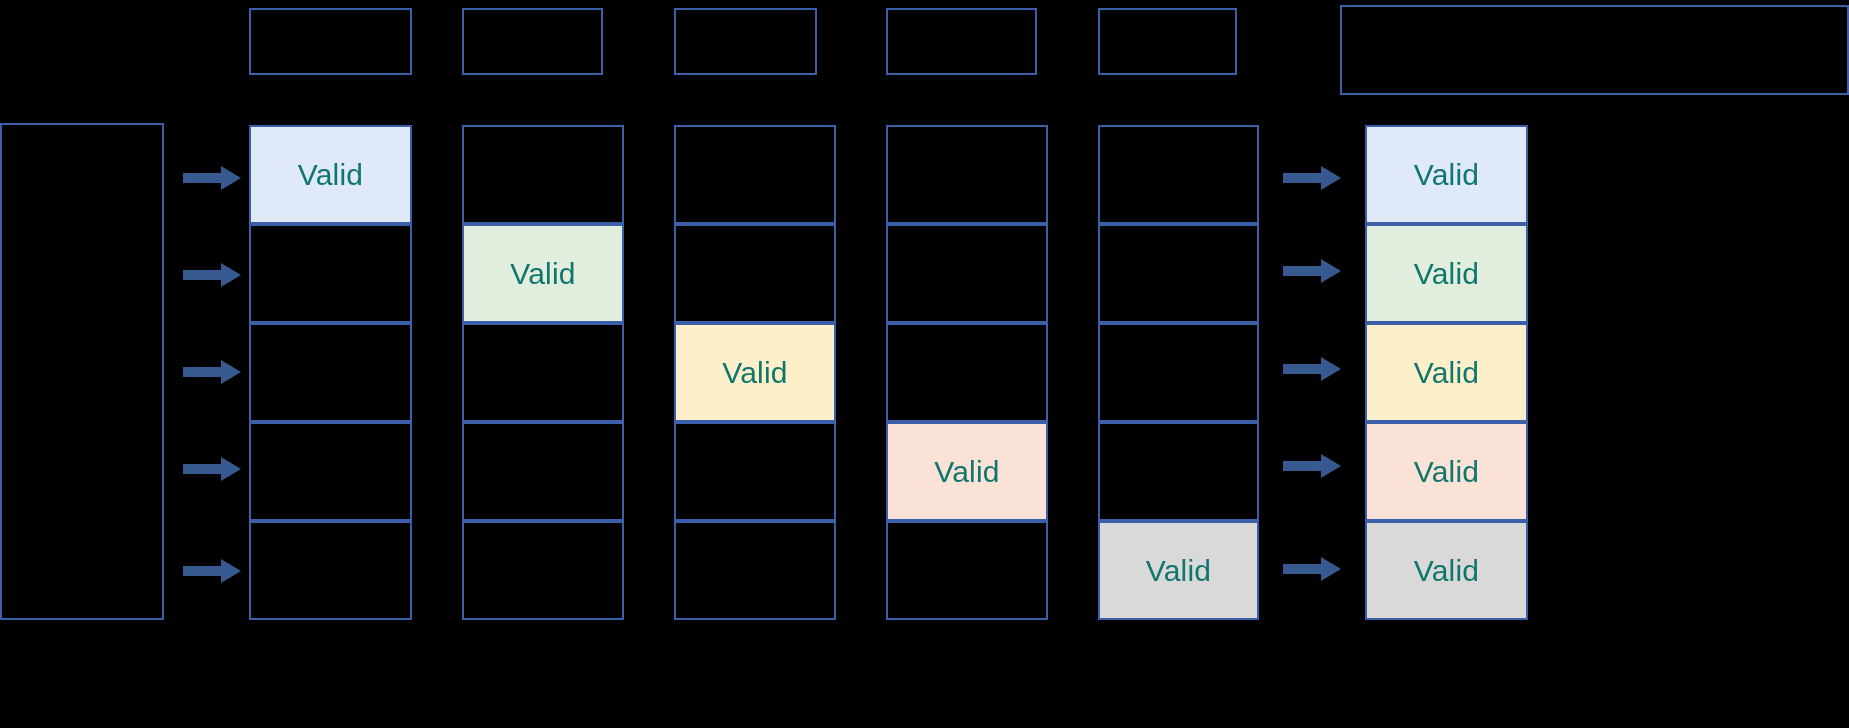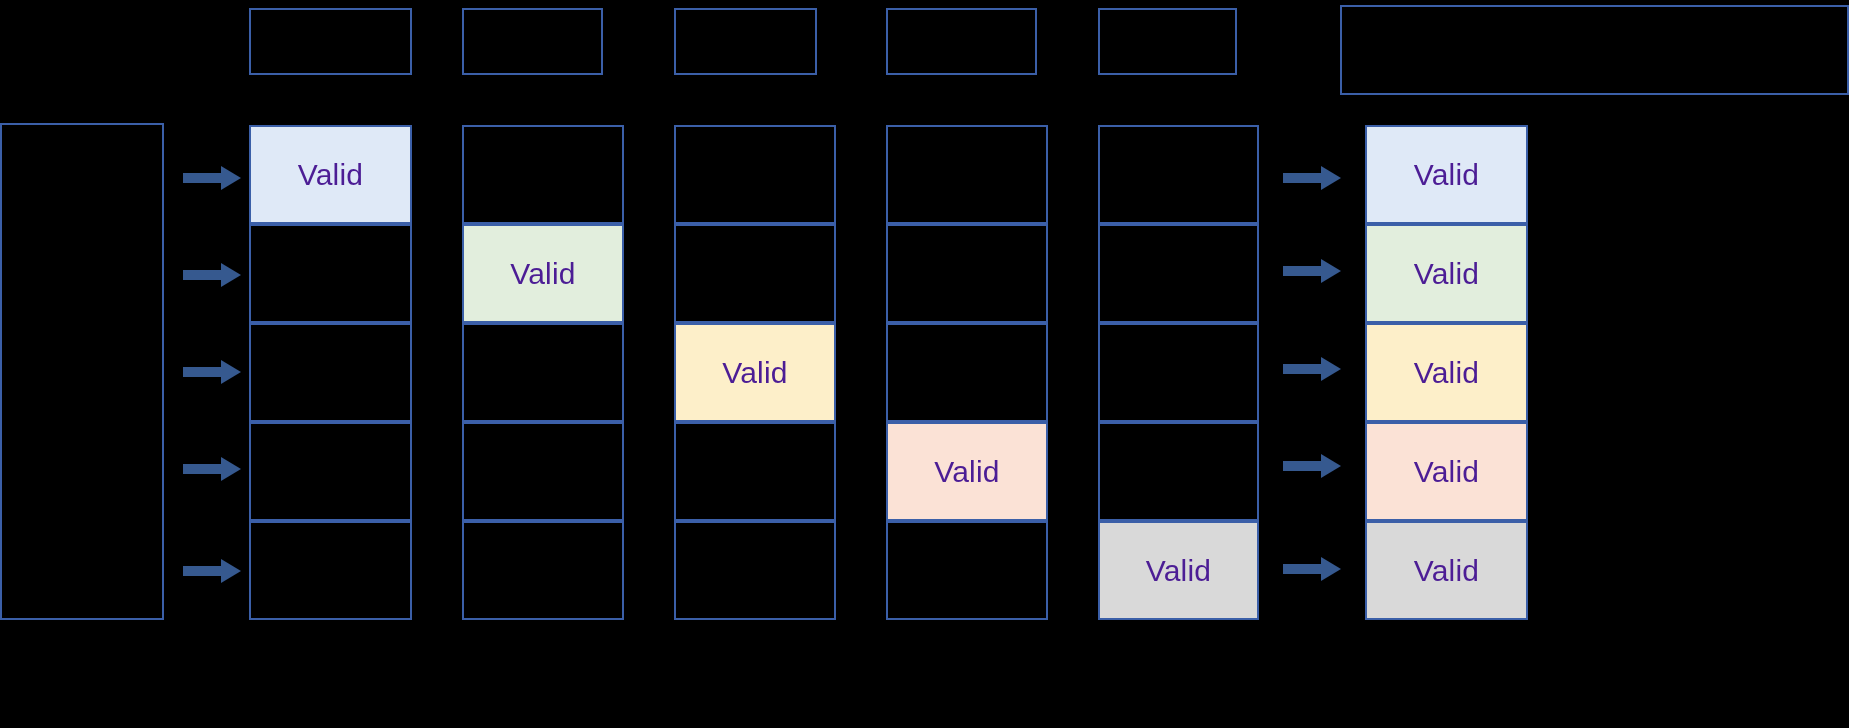--- a/index.html
+++ b/index.html
@@ -48,21 +48,21 @@
     display: flex;
     align-items: center;
     justify-content: center;
     color: #0b0b0b;
     font-size: 30px;
     letter-spacing: 0.2px;
     line-height: 1;
     overflow: hidden;
   }
   .cell.filled {
-    color: #4c1d95;
+    color: #0f766e;
   }
   .cell .cell-label {
     display: block;
     pointer-events: none;
   }
   .cell:not(.filled) .cell-label {
     visibility: hidden;
   }
 
   

